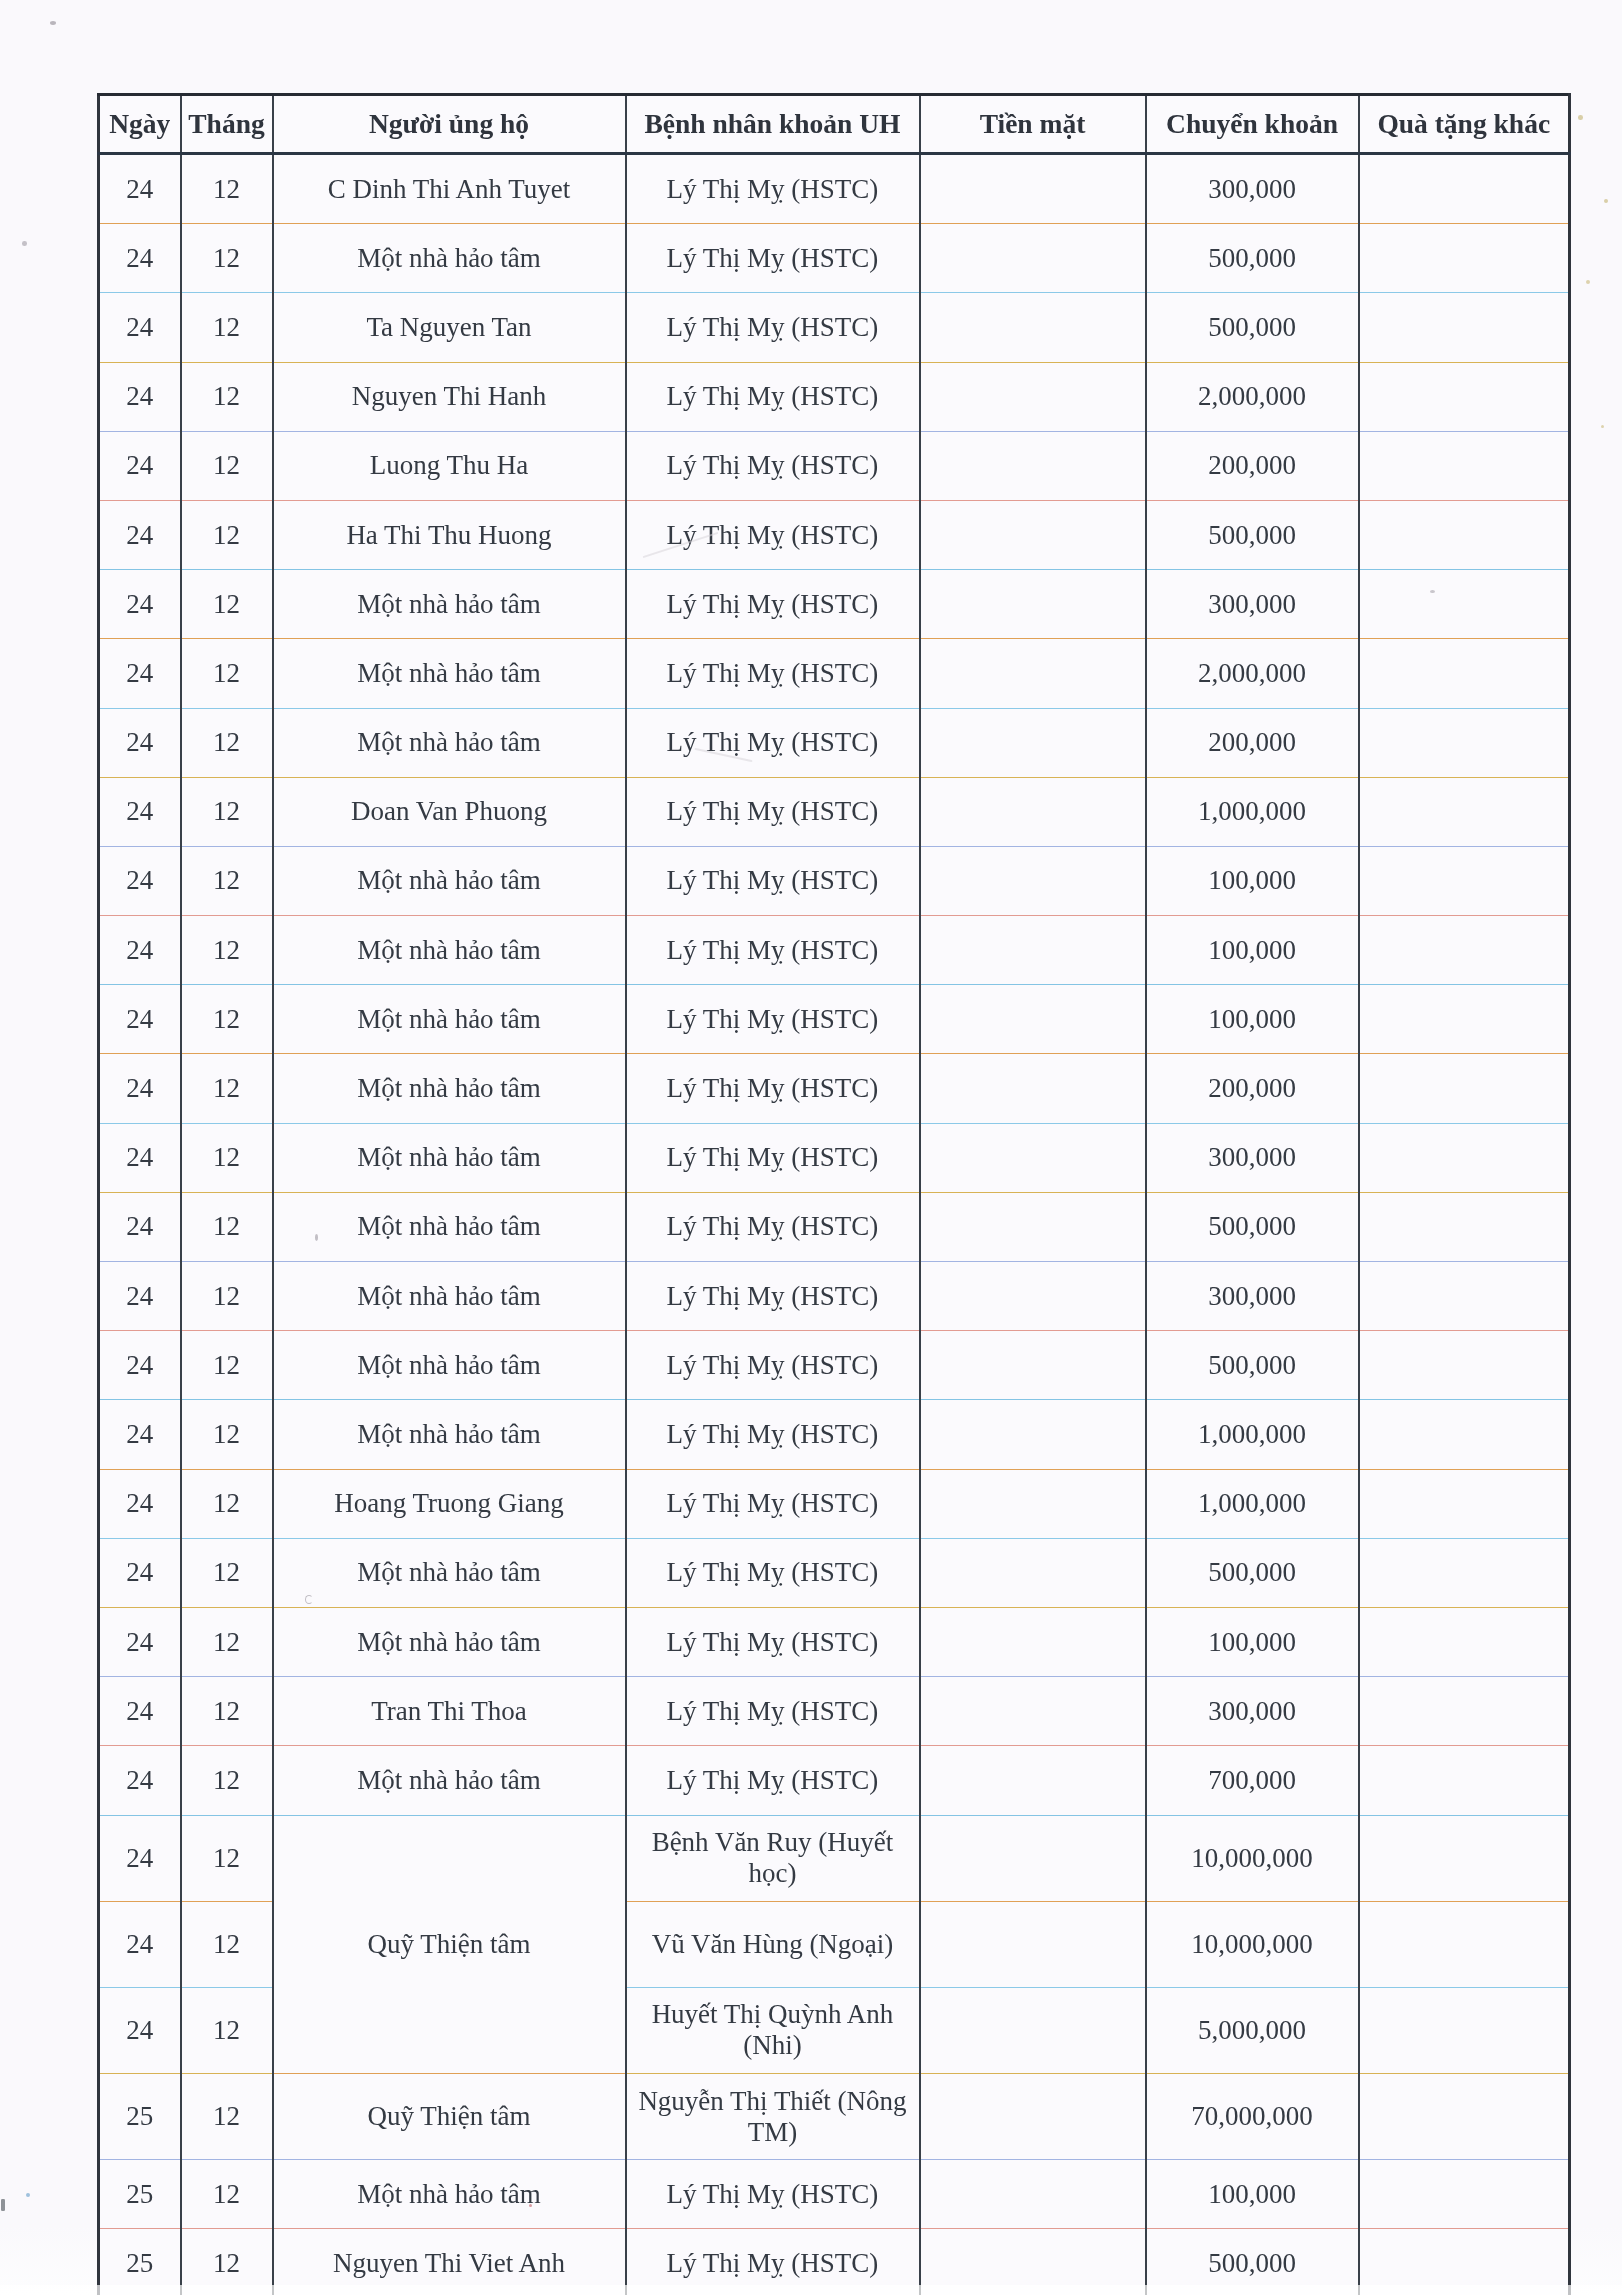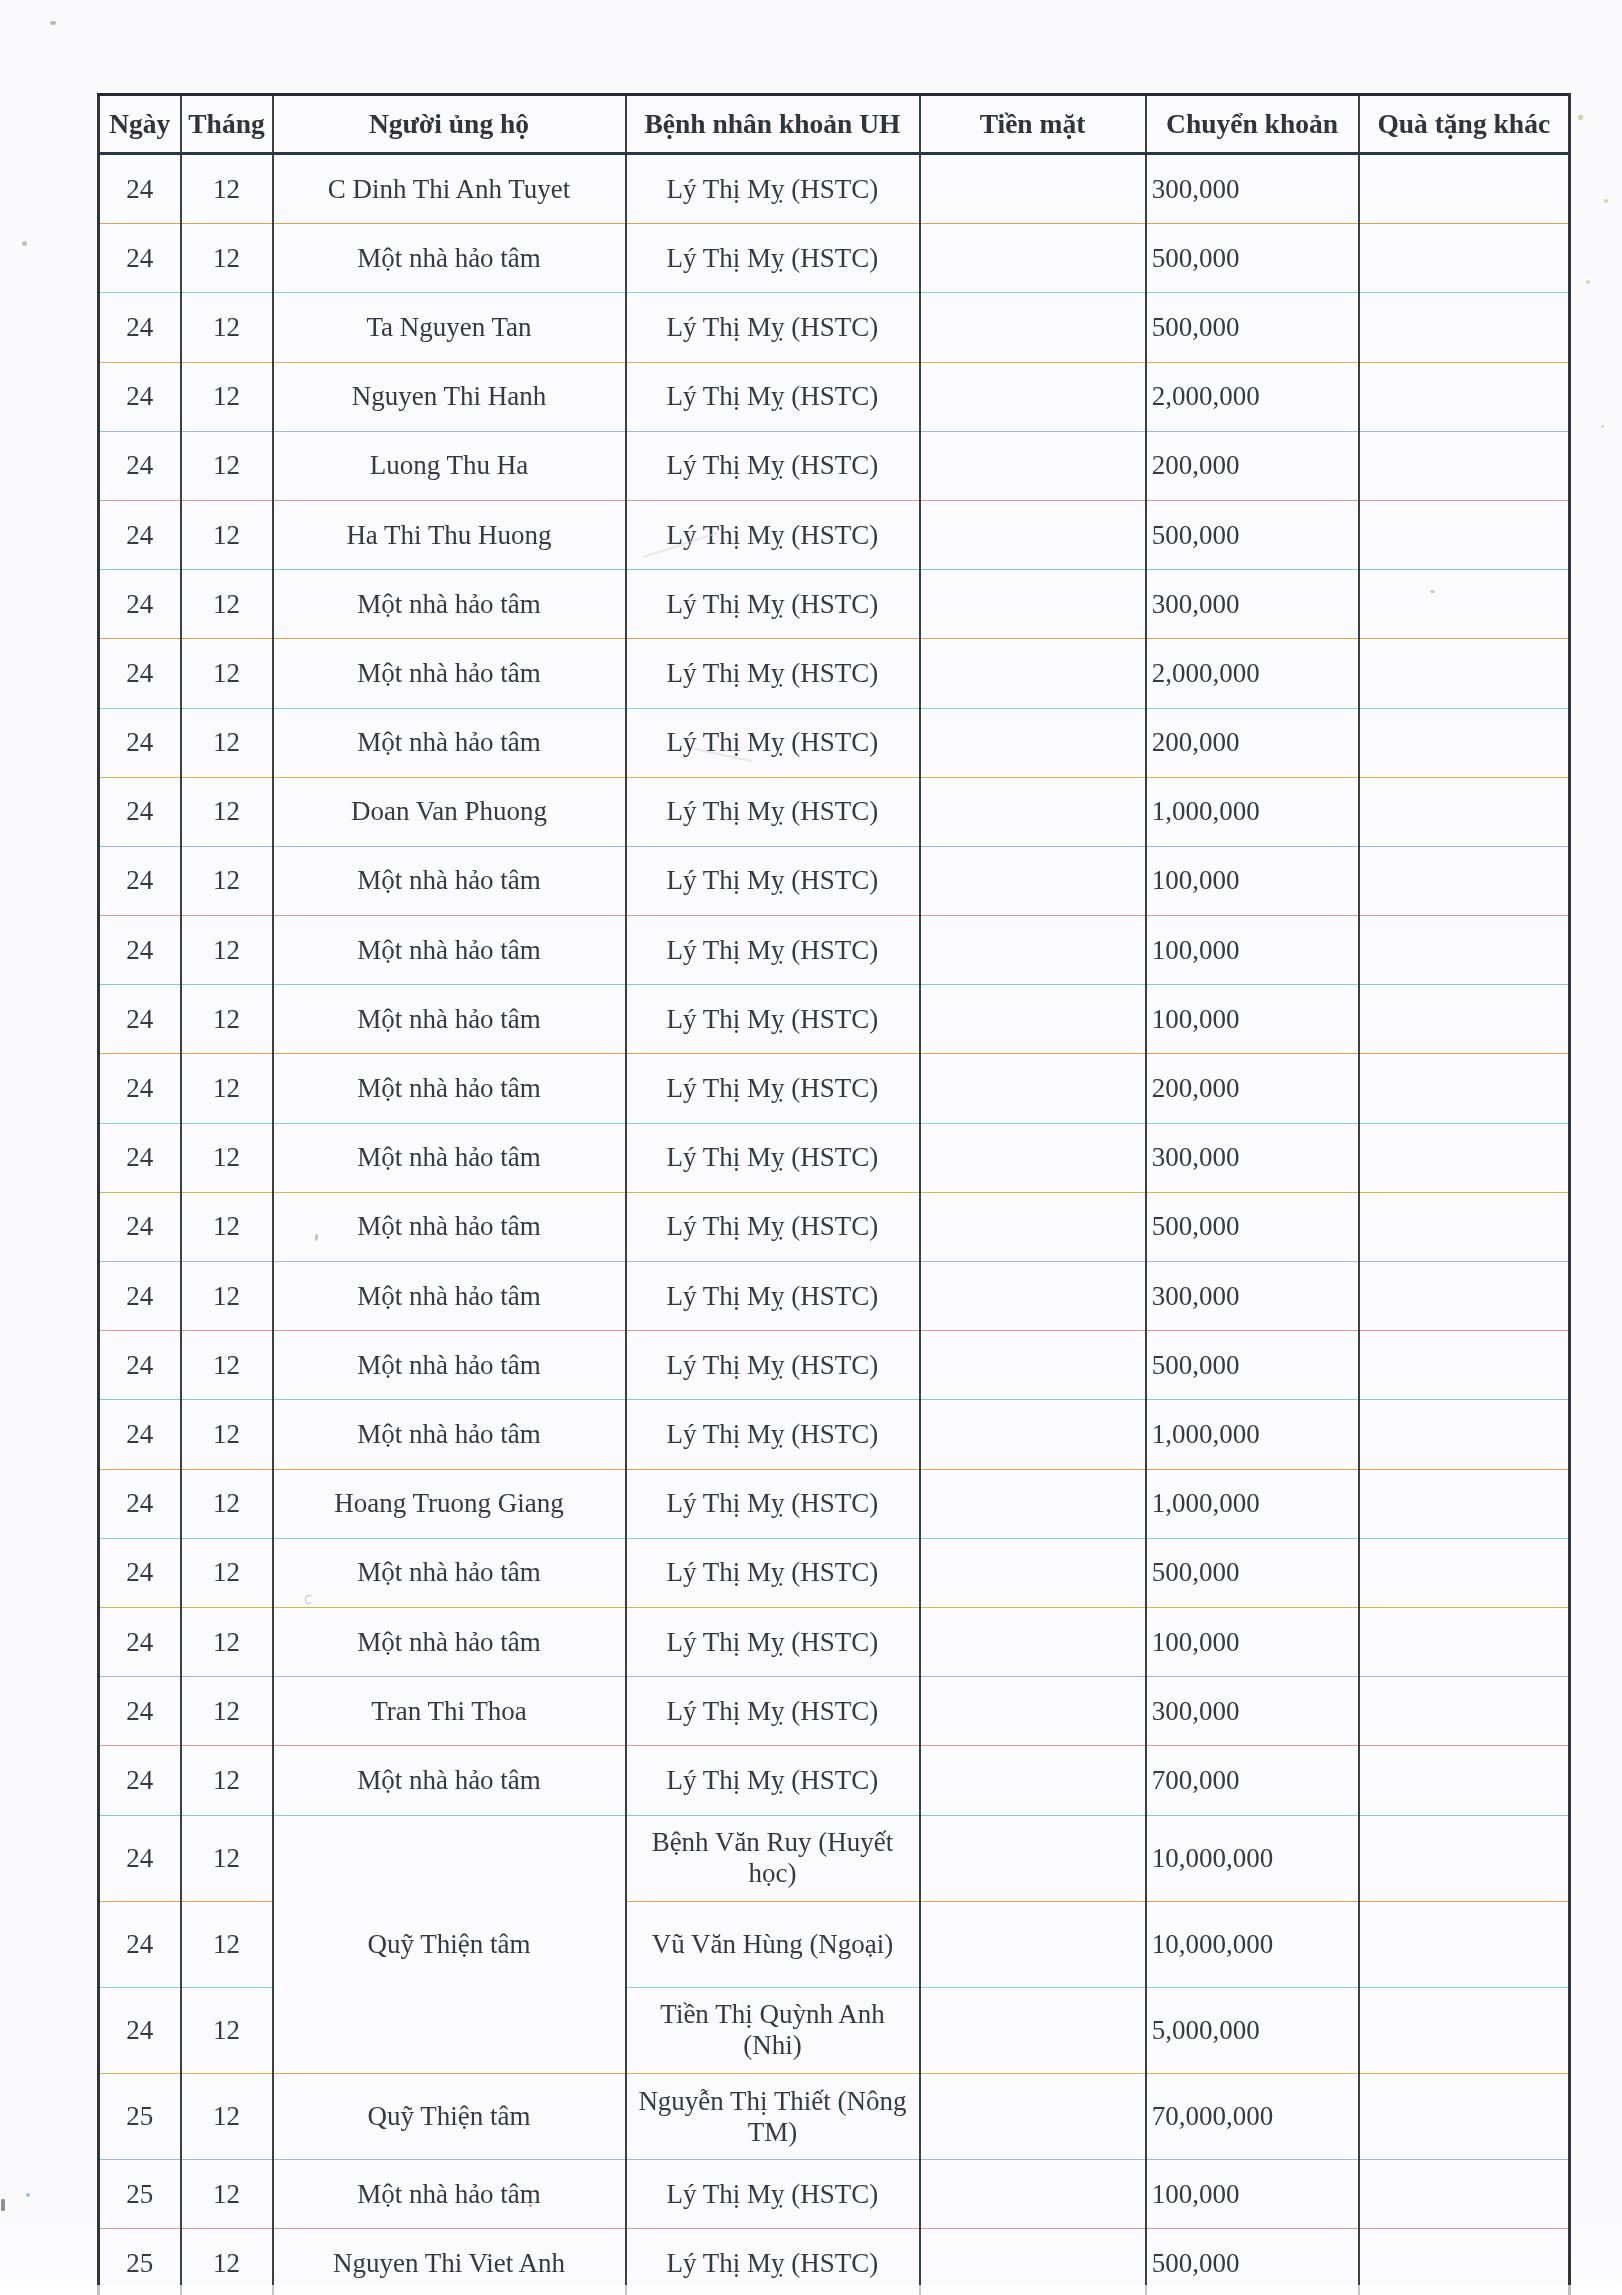--- a/index.html
+++ b/index.html
@@ -60,21 +60,21 @@
     height: 80px;
   }
   
   table.ledger tbody tr:nth-child(6n+1) td { border-bottom-color: #e0a156; }
   table.ledger tbody tr:nth-child(6n+2) td { border-bottom-color: #8bc9e8; }
   table.ledger tbody tr:nth-child(6n+3) td { border-bottom-color: #d8b355; }
   table.ledger tbody tr:nth-child(6n+4) td { border-bottom-color: #a2b4e2; }
   table.ledger tbody tr:nth-child(6n+5) td { border-bottom-color: #e29b92; }
   table.ledger tbody tr:nth-child(6n+6) td { border-bottom-color: #84c4e4; }
   td.c-center { text-align: center; }
-  td.c-amount { text-align: left; padding-right: 37px; }
+  td.c-amount { text-align: center; padding-right: 37px; }
   td.c-empty  { }
   
   .speck {
     position: absolute;
     border-radius: 50%;
     pointer-events: none;
   }
   .bottom-edge {
     position: absolute;
     left: 0; right: 0; bottom: 0;
@@ -346,21 +346,21 @@
           <td class="c-center">24</td>
           <td class="c-center">12</td>
           <td class="c-center">Vũ Văn Hùng (Ngoại)</td>
           <td class="c-empty"></td>
           <td class="c-amount">10,000,000</td>
           <td class="c-empty"></td>
         </tr>
         <tr>
           <td class="c-center">24</td>
           <td class="c-center">12</td>
-          <td class="c-center">Tiền Thị Quỳnh Anh (Nhi)</td>
+          <td class="c-center">Huyết Thị Quỳnh Anh (Nhi)</td>
           <td class="c-empty"></td>
           <td class="c-amount">5,000,000</td>
           <td class="c-empty"></td>
         </tr>
         <tr>
           <td class="c-center">25</td>
           <td class="c-center">12</td>
           <td class="c-center">Quỹ Thiện tâm</td>
           <td class="c-center">Nguyễn Thị Thiết (Nông TM)</td>
           <td class="c-empty"></td>

